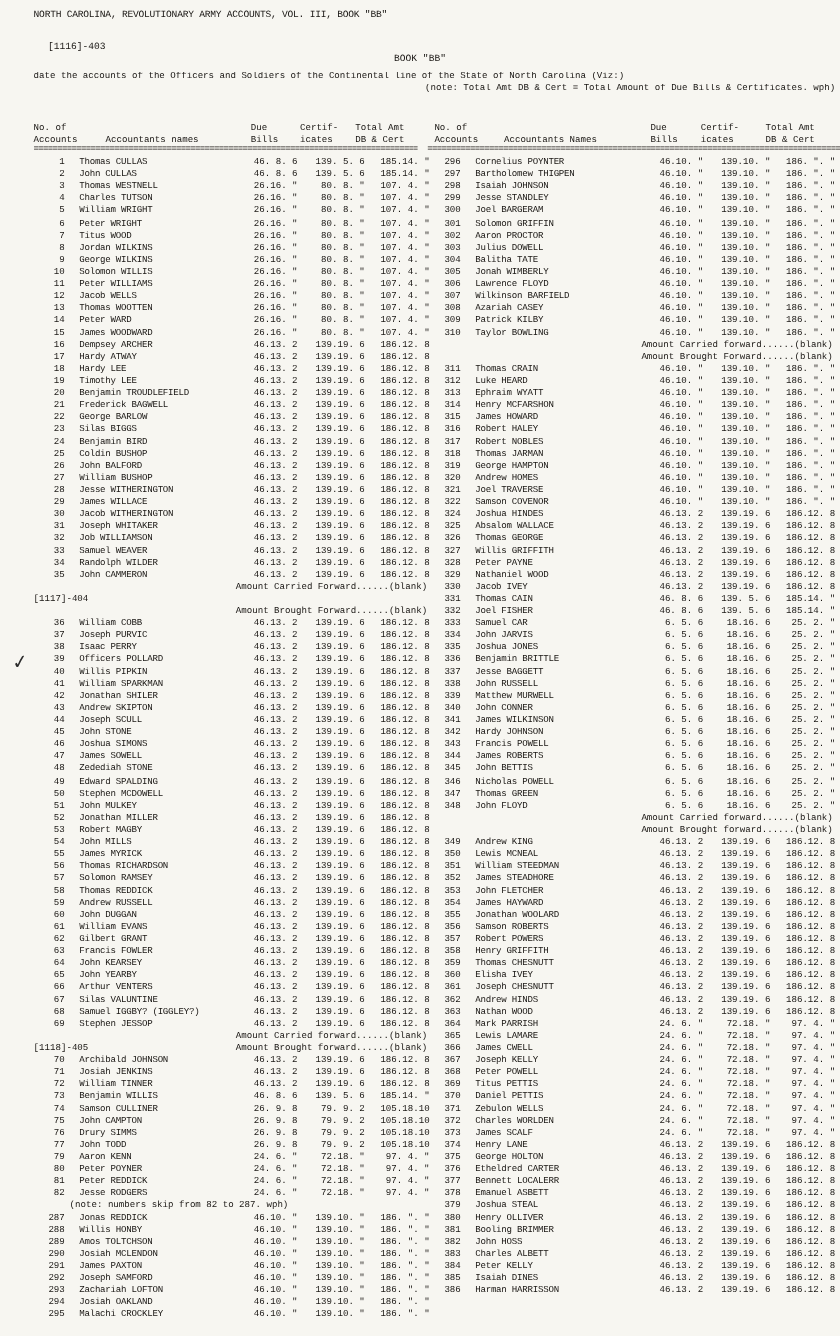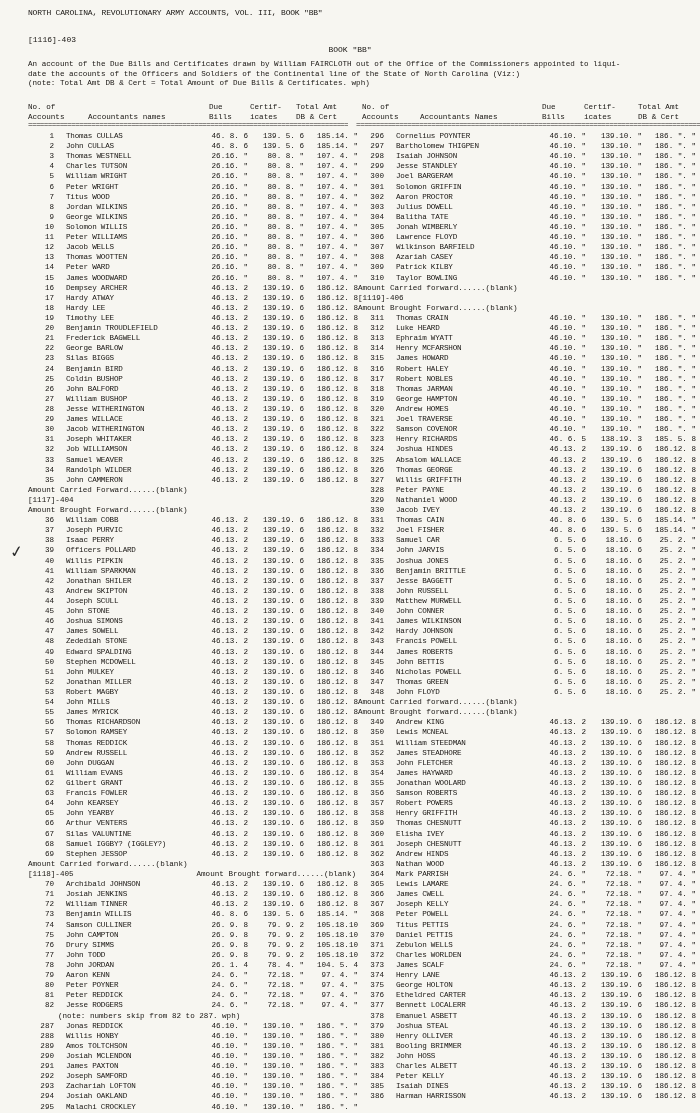--- a/index.html
+++ b/index.html
@@ -4,56 +4,55 @@
 <style>
   html,body{margin:0;padding:0}
   body{
     width:700px;height:1113px;overflow:hidden;position:relative;
     background:#f7f6f1;color:#191613;
     font-family:"Liberation Mono","DejaVu Sans Mono",monospace;
     -webkit-font-smoothing:none;
   }
   .abs{position:absolute;white-space:nowrap}
   .title{left:28px;top:8px;font-size:8px;letter-spacing:-0.2px}
-  .ref{left:28px;top:35px;font-size:8px}
+  .ref{left:40px;top:35px;font-size:8px}
   .bookhead{left:0;top:45px;width:700px;text-align:center;font-size:8px}
   .intro{left:28px;top:60px;width:668px;font-size:7.6px;line-height:9.6px;white-space:normal}
   .intro div{white-space:nowrap;overflow:hidden}
-  .intro .c{text-align:left}
+  .intro .c{text-align:right}
   .h{position:absolute;font-size:7.6px;white-space:nowrap}
   .sep{position:absolute;top:121px;overflow:hidden;font-size:7.6px;letter-spacing:-0.6px;white-space:nowrap;height:10px}
   .sep.l{left:28px;width:320px}
   .sep.r{left:356px;width:344px}
   .rows{position:absolute;top:131px;font-size:7.6px}
   .rows.l{left:28px;width:330px}
   .rows.r{left:358px;width:338px}
   .trow{display:flex;height:10.12px;line-height:10.12px;white-space:nowrap;align-items:baseline}
   .c-num{width:26px;text-align:right;flex:none}
   .c-name{margin-left:12px;flex:1;overflow:hidden;letter-spacing:-0.2px}
   .c-due{width:50px;text-align:right;flex:none}
   .c-cert{width:56px;text-align:right;flex:none}
   .c-total{width:54px;text-align:right;flex:none}
-  .fwd-row{height:10.12px;line-height:10.12px;padding-right:2px;white-space:nowrap}
+  .fwd-row{height:10.12px;line-height:10.12px;text-align:right;padding-right:2px;white-space:nowrap}
   .sect-row{height:10.12px;line-height:10.12px;white-space:nowrap}
   .note-row{height:10.12px;line-height:10.12px;padding-left:30px;white-space:nowrap}
   .combo{display:flex;height:10.12px;line-height:10.12px;white-space:nowrap}
   .combo .sect{flex:none}
   .combo .fwd{flex:1;text-align:right;padding-right:2px}
   .check{left:10px;top:542px;font-size:16px;color:#2b2b2b;
     font-family:"DejaVu Sans",sans-serif;transform:rotate(-8deg)}
 </style>
 </head>
 <body>
 
 <div class="abs title">NORTH CAROLINA, REVOLUTIONARY ARMY ACCOUNTS, VOL. III, BOOK "BB"</div>
 <div class="abs ref">[1116]-403</div>
 <div class="abs bookhead">BOOK "BB"</div>
 
 <div class="abs intro">
-  <div>An account of the Due Bills and Certificates drawn by William FAIRCLOTH out of the Office of the Commissioners appointed to liqui-</div>
   <div>date the accounts of the Officers and Soldiers of the Continental line of the State of North Carolina (Viz:)</div>
   <div class="c">(note: Total Amt DB &amp; Cert = Total Amount of Due Bills &amp; Certificates. wph)</div>
 </div>
 
 <span class="h" style="left:28px;top:103px">No. of</span>
 <span class="h" style="left:28px;top:112.6px">Accounts</span>
 <span class="h" style="left:88px;top:112.6px">Accountants names</span>
 <span class="h" style="left:209px;top:103px">Due</span>
 <span class="h" style="left:209px;top:112.6px">Bills</span>
 <span class="h" style="left:250px;top:103px">Certif-</span>
@@ -616,27 +615,20 @@
       <span class="c-total">105.18.10</span>
     </div>
     <div class="trow">
       <span class="c-num">77</span>
       <span class="c-name">John TODD</span>
       <span class="c-due">26. 9. 8</span>
       <span class="c-cert">79. 9. 2</span>
       <span class="c-total">105.18.10</span>
     </div>
     <div class="trow">
-      <span class="c-num">78</span>
-      <span class="c-name">John JORDAN</span>
-      <span class="c-due">26. 1. 4</span>
-      <span class="c-cert">78. 4. "</span>
-      <span class="c-total">104. 5. 4</span>
-    </div>
-    <div class="trow">
       <span class="c-num">79</span>
       <span class="c-name">Aaron KENN</span>
       <span class="c-due">24. 6. "</span>
       <span class="c-cert">72.18. "</span>
       <span class="c-total">97. 4. "</span>
     </div>
     <div class="trow">
       <span class="c-num">80</span>
       <span class="c-name">Peter POYNER</span>
       <span class="c-due">24. 6. "</span>
@@ -822,21 +814,20 @@
       <span class="c-total">186. ". "</span>
     </div>
     <div class="trow">
       <span class="c-num">310</span>
       <span class="c-name">Taylor BOWLING</span>
       <span class="c-due">46.10. "</span>
       <span class="c-cert">139.10. "</span>
       <span class="c-total">186. ". "</span>
     </div>
     <div class="fwd-row">Amount Carried forward......(blank)</div>
-    <div class="sect-row">[1119]-406</div>
     <div class="fwd-row">Amount Brought Forward......(blank)</div>
     <div class="trow">
       <span class="c-num">311</span>
       <span class="c-name">Thomas CRAIN</span>
       <span class="c-due">46.10. "</span>
       <span class="c-cert">139.10. "</span>
       <span class="c-total">186. ". "</span>
     </div>
     <div class="trow">
       <span class="c-num">312</span>
@@ -907,27 +898,20 @@
       <span class="c-due">46.10. "</span>
       <span class="c-cert">139.10. "</span>
       <span class="c-total">186. ". "</span>
     </div>
     <div class="trow">
       <span class="c-num">322</span>
       <span class="c-name">Samson COVENOR</span>
       <span class="c-due">46.10. "</span>
       <span class="c-cert">139.10. "</span>
       <span class="c-total">186. ". "</span>
-    </div>
-    <div class="trow">
-      <span class="c-num">323</span>
-      <span class="c-name">Henry RICHARDS</span>
-      <span class="c-due">46. 6. 5</span>
-      <span class="c-cert">138.19. 3</span>
-      <span class="c-total">185. 5. 8</span>
     </div>
     <div class="trow">
       <span class="c-num">324</span>
       <span class="c-name">Joshua HINDES</span>
       <span class="c-due">46.13. 2</span>
       <span class="c-cert">139.19. 6</span>
       <span class="c-total">186.12. 8</span>
     </div>
     <div class="trow">
       <span class="c-num">325</span>

